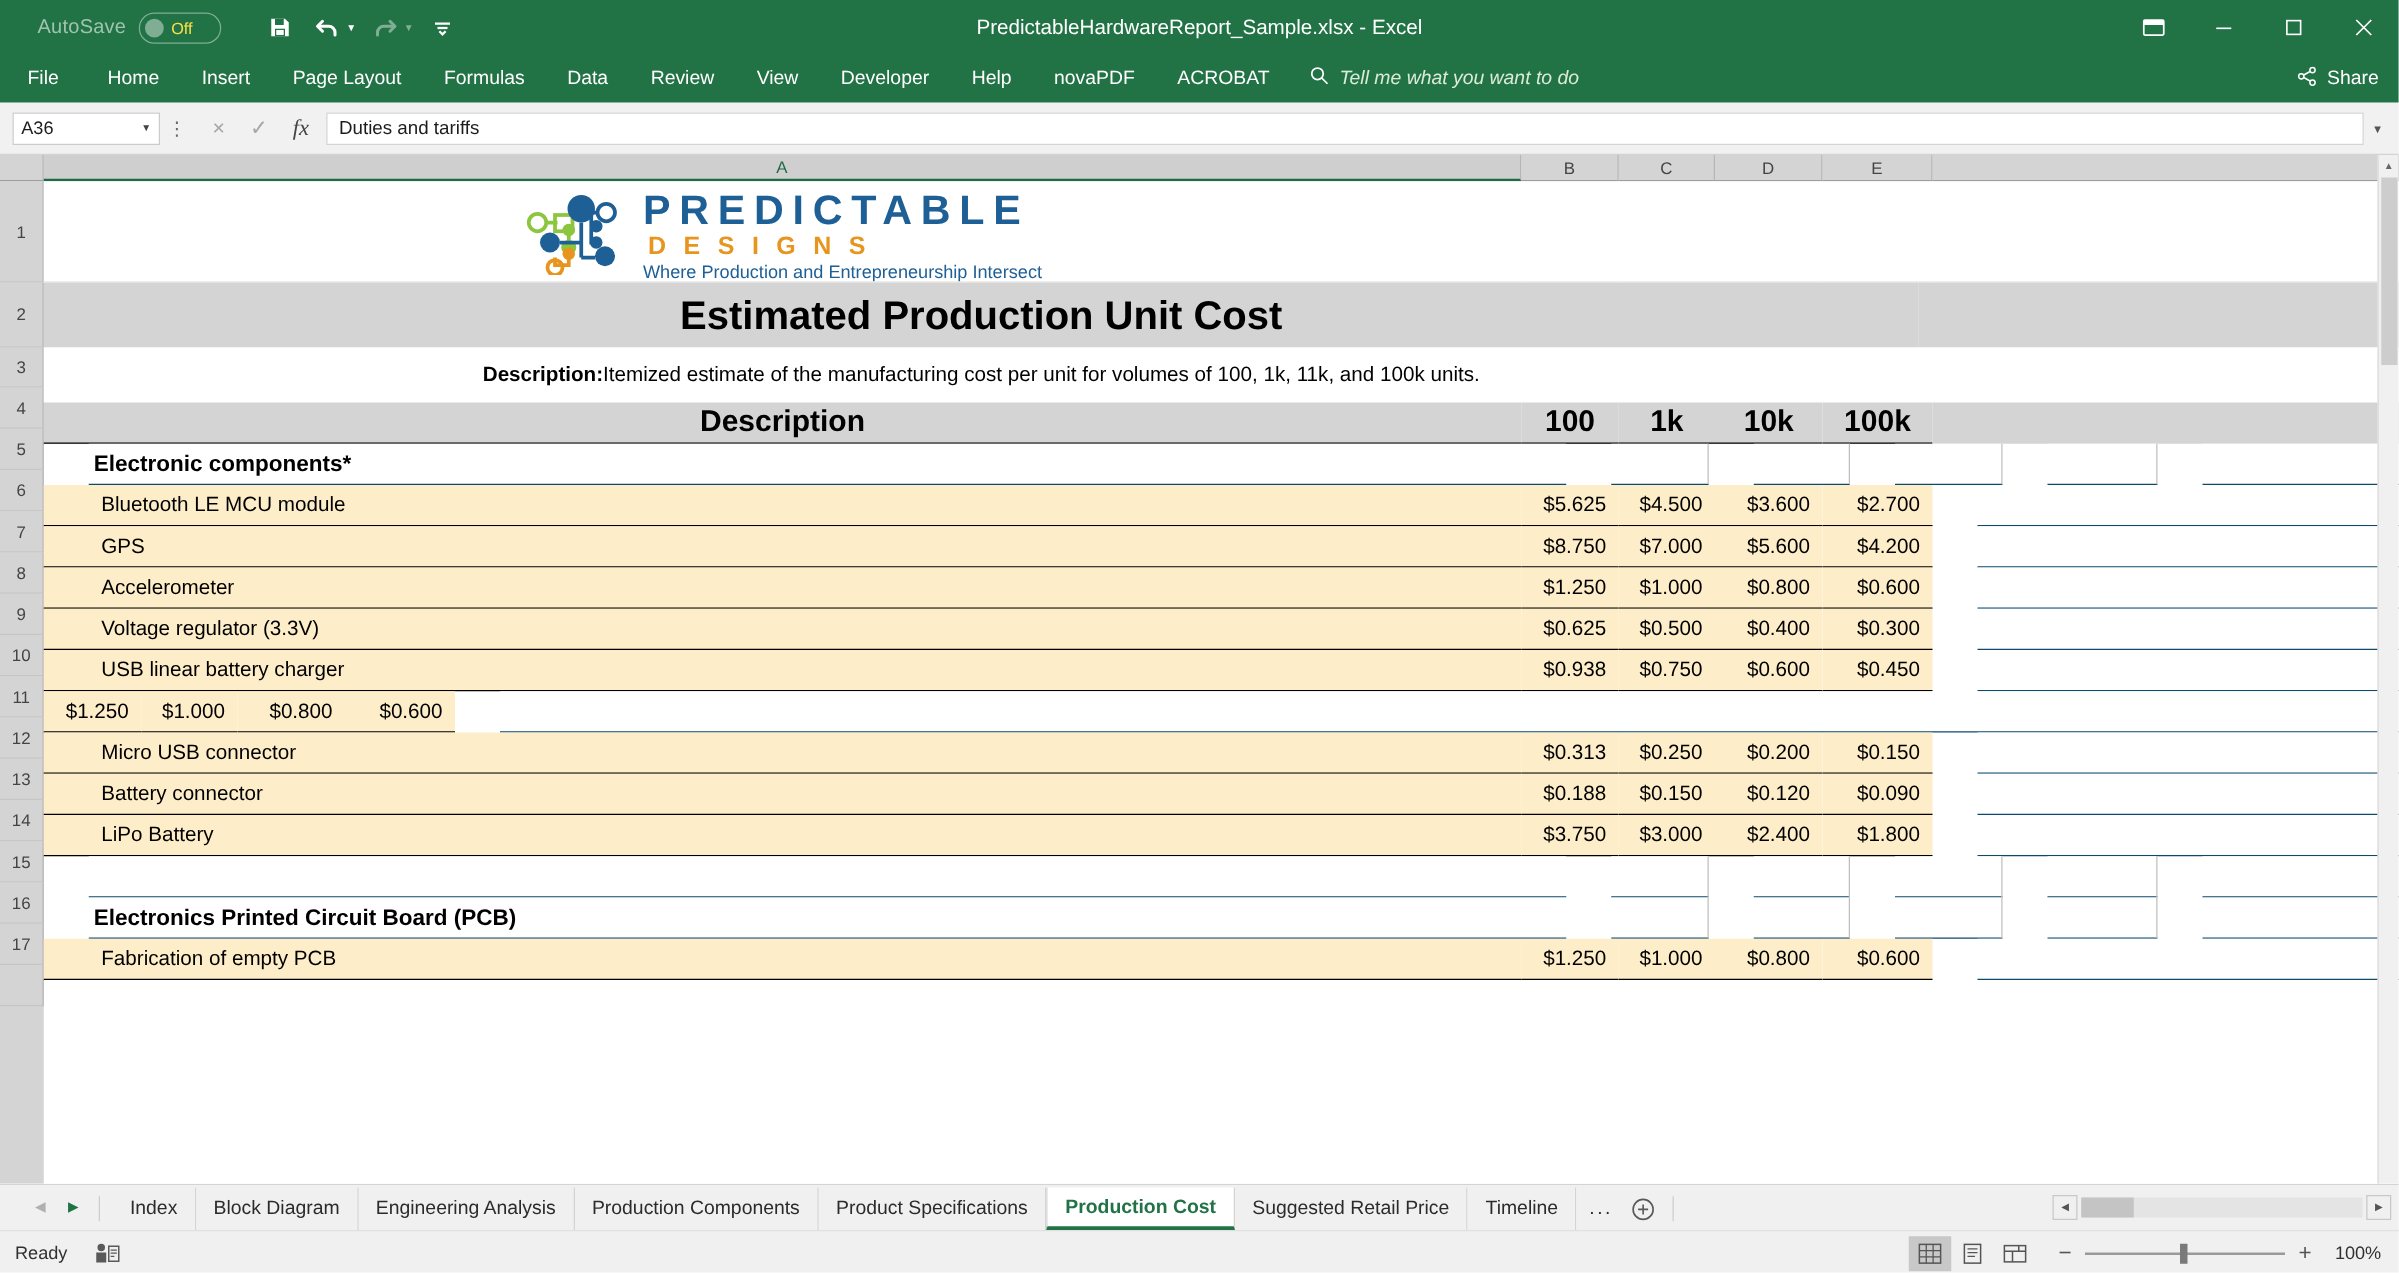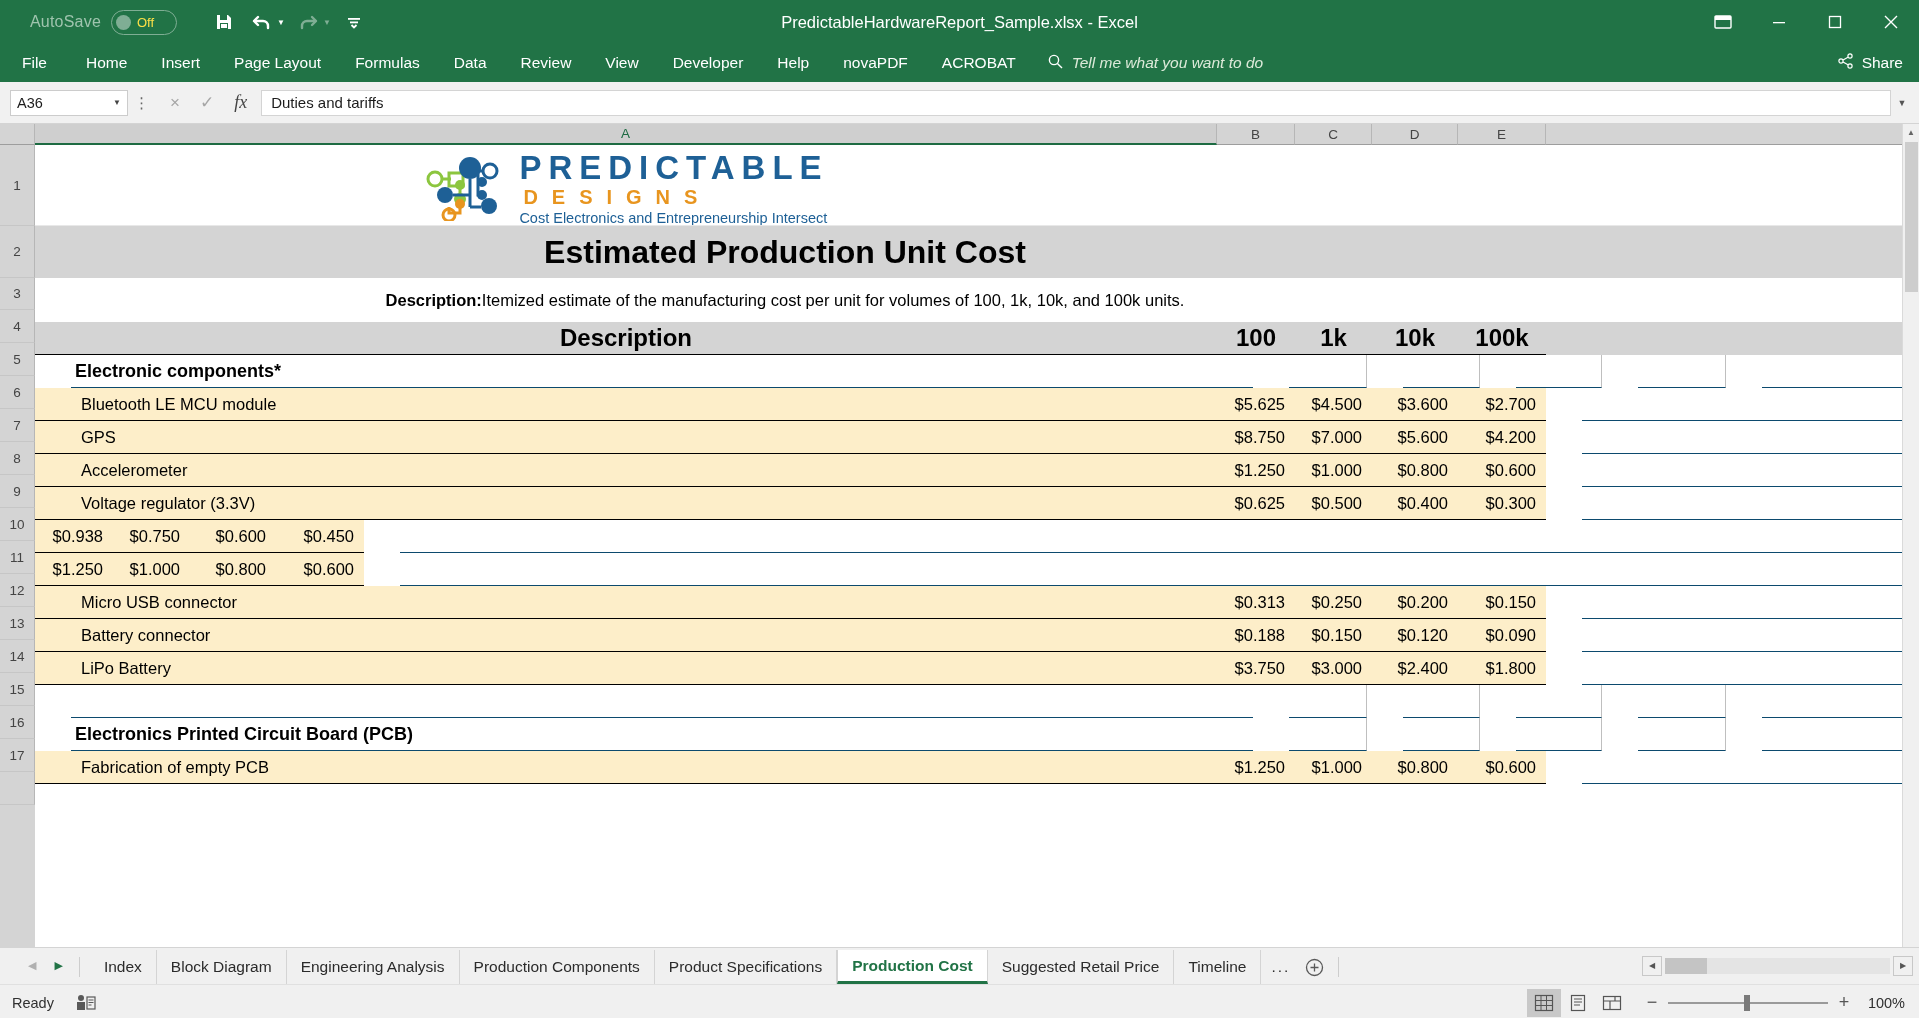--- a/index.html
+++ b/index.html
@@ -405,40 +405,40 @@
                 <circle cx="66" cy="51" r="8" fill="#1e6096"></circle>
                 <path d="M47 52 H58" stroke="#1e6096" stroke-width="3"></path>
                 <path d="M37 50 V58 H26 V52" stroke="#e8951f" stroke-width="3" fill="none"></path>
                 <circle cx="37" cy="49" r="5" fill="#e8951f"></circle>
                 <circle cx="26" cy="60" r="6" stroke="#e8951f" stroke-width="3" fill="none"></circle>
               </svg>
             </span>
             <span class="logo-text">
               <span class="logo-pred">PREDICTABLE</span>
               <span class="logo-des">DESIGNS</span>
-              <span class="logo-tag">Cost Electronics and Entrepreneurship Intersect</span>
+              <span class="logo-tag">Where Production and Entrepreneurship Intersect</span>
             </span>
           </div>
         </div>
         <div class="cell r-logo cB"></div>
         <div class="cell r-logo cC"></div>
         <div class="cell r-logo cD"></div>
         <div class="cell r-logo cE"></div>
         <div class="cell r-logo cRest"></div>
       </div>
 
       <div class="row">
         <div class="cell r-title cA" style="width:1500px">Estimated Production Unit Cost</div>
         <div class="cell r-title cRest"></div>
       </div>
 
       <div class="row">
         <div class="cell r-desc" style="width:1500px">
           <b>Description:</b>
-            <span> Itemized estimate of the manufacturing cost per unit for volumes of 100, 1k, 10k, and 100k units.</span>
+            <span> Itemized estimate of the manufacturing cost per unit for volumes of 100, 1k, 11k, and 100k units.</span>
         </div>
         <div class="cell r-desc cRest"></div>
       </div>
 
       <div class="row">
         <div class="cell r-hdr cA ctr b-bot">Description</div>
         <div class="cell r-hdr cB ctr b-bot">100</div>
         <div class="cell r-hdr cC ctr b-bot">1k</div>
         <div class="cell r-hdr cD ctr b-bot">10k</div>
         <div class="cell r-hdr cE ctr b-bot">100k</div>
@@ -490,20 +490,23 @@
             <div class="cell r-item cA b-bot">
               <span class="item-label">Voltage regulator (3.3V)</span>
             </div>
             <div class="cell num r-item cB b-bot">$0.625</div>
             <div class="cell num r-item cC b-bot">$0.500</div>
             <div class="cell num r-item cD b-bot">$0.400</div>
             <div class="cell num r-item cE b-bot">$0.300</div>
             <div class="cell r-item cRest b-botlight" style="background: rgb(255, 255, 255);"></div>
           </div>
           <div class="row">
+            <div class="cell r-item cA b-bot">
+              <span class="item-label">USB linear battery charger</span>
+            </div>
             <div class="cell num r-item cB b-bot">$0.938</div>
             <div class="cell num r-item cC b-bot">$0.750</div>
             <div class="cell num r-item cD b-bot">$0.600</div>
             <div class="cell num r-item cE b-bot">$0.450</div>
             <div class="cell r-item cRest b-botlight" style="background: rgb(255, 255, 255);"></div>
           </div>
           <div class="row">
             <div class="cell num r-item cB b-bot">$1.250</div>
             <div class="cell num r-item cC b-bot">$1.000</div>
             <div class="cell num r-item cD b-bot">$0.800</div>

